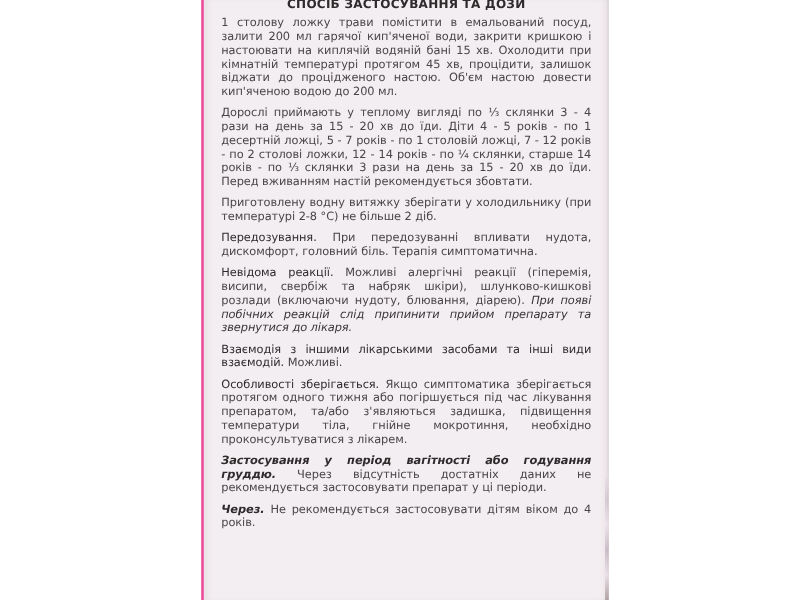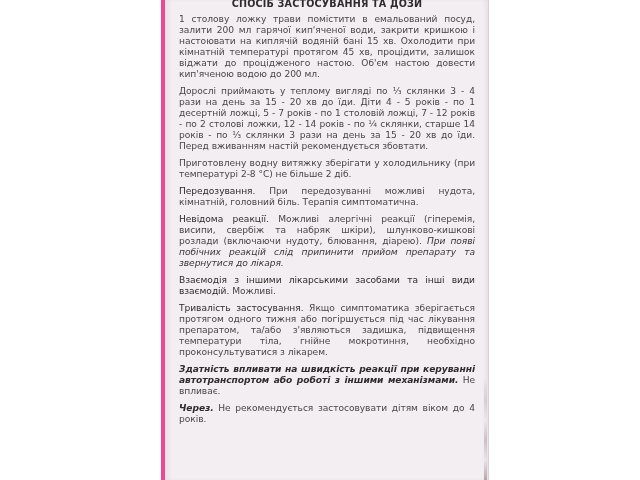--- a/index.html
+++ b/index.html
@@ -16,21 +16,21 @@
       height: 480px;
       background: #ffffff;
     }
     .box {
       position: absolute;
       left: 161px;
       top: 0;
       width: 323px;
       height: 480px;
       background: #f3eef1;
-      border-left: 4px solid #ec4899;
+      border-left: 2px solid #ec4899;
       border-right: 1px solid #d9d1d6;
       box-shadow: inset 6px 0 6px -4px rgba(150,130,140,0.15), inset -4px 0 5px -3px rgba(150,130,140,0.18);
     }
     .edge-strip {
       position: absolute;
       top: 380px;
       left: 484px;
       width: 3px;
       height: 100px;
       background: linear-gradient(#e9e2e7, #c9b9c5 20%, #eee6ec 40%, #b8a5b4 60%, #e8e0e6 80%, #8f7a78);
@@ -83,28 +83,28 @@
     <div class="content">
       <div class="title">СПОСІБ ЗАСТОСУВАННЯ ТА ДОЗИ</div>
 
       <p>1 столову ложку трави помістити в емальований посуд, залити 200 мл гарячої кип'яченої води, закрити кришкою і настоювати на киплячій водяній бані 15 хв. Охолодити при кімнатній температурі протягом 45 хв, процідити, залишок віджати до процідженого настою. Об'єм настою довести кип'яченою водою до 200 мл.</p>
 
       <p>Дорослі приймають у теплому вигляді по ⅓ склянки 3 - 4 рази на день за 15 - 20 хв до їди. Діти 4 - 5 років - по 1 десертній ложці, 5 - 7 років - по 1 столовій ложці, 7 - 12 років - по 2 столові ложки, 12 - 14 років - по ¼ склянки, старше 14 років - по ⅓ склянки 3 рази на день за 15 - 20 хв до їди. Перед вживанням настій рекомендується збовтати.</p>
 
       <p>Приготовлену водну витяжку зберігати у холодильнику (при температурі 2-8 °C) не більше 2 діб.</p>
 
 
-      <p><span class="b">Передозування.</span><span> При передозуванні можливі нудота, кімнатній, головний біль. Терапія симптоматична.</span></p>
+      <p><span class="b">Передозування.</span><span> При передозуванні впливати нудота, дискомфорт, головний біль. Терапія симптоматична.</span></p>
 
       <p><span class="b">Невідома реакції.</span><span> Можливі алергічні реакції (гіперемія, висипи, свербіж та набряк шкіри), шлунково-кишкові розлади (включаючи нудоту, блювання, діарею). </span><span class="i">При появі побічних реакцій слід припинити прийом препарату та звернутися до лікаря.</span></p>
 
       <p><span class="b">Взаємодія з іншими лікарськими засобами та інші види взаємодій.</span><span> Можливі.</span></p>
 
-      <p><span class="b">Тривалість застосування.</span><span> Якщо симптоматика зберігається протягом одного тижня або погіршується під час лікування препаратом, та/або з'являються задишка, підвищення температури тіла, гнійне мокротиння, необхідно проконсультуватися з лікарем.</span></p>
+      <p><span class="b">Особливості зберігається.</span><span> Якщо симптоматика зберігається протягом одного тижня або погіршується під час лікування препаратом, та/або з'являються задишка, підвищення температури тіла, гнійне мокротиння, необхідно проконсультуватися з лікарем.</span></p>
 
+      <p><span class="bi">Застосування у період вагітності або годування груддю.</span><span> Через відсутність достатніх даних не рекомендується застосовувати препарат у ці періоди.</span></p>
 
-      <p><span class="bi">Здатність впливати на швидкість реакції при керуванні автотранспортом або роботі з іншими механізмами.</span><span> Не впливає.</span></p>
 
       <p><span class="bi">Через.</span><span> Не рекомендується застосовувати дітям віком до 4 років.</span></p>
     </div>
   </div>
   <div class="edge-strip"></div>
 </div>
 
 </body></html>

